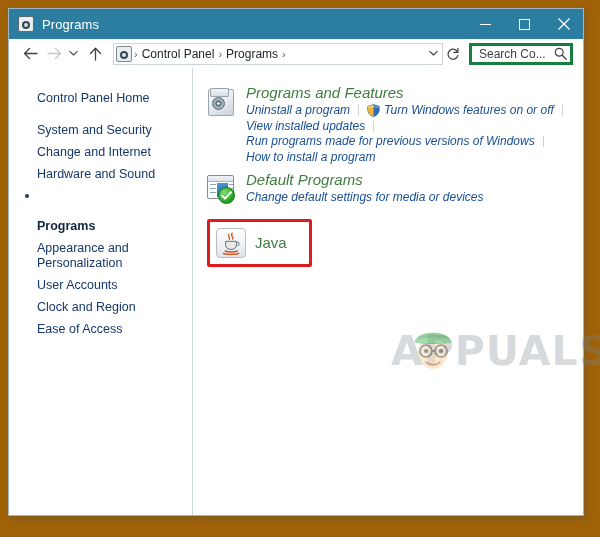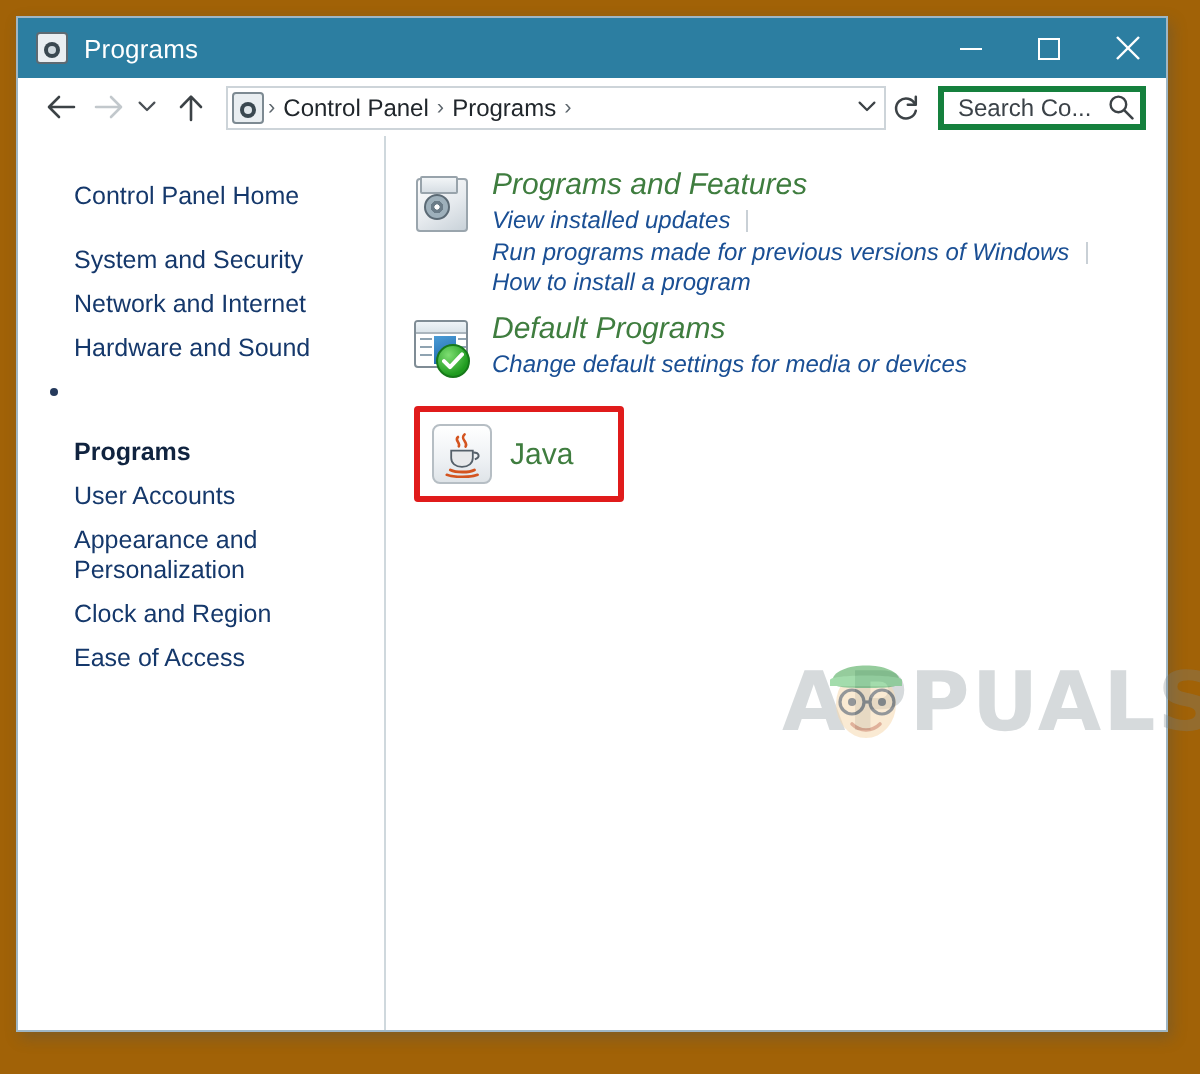--- a/index.html
+++ b/index.html
@@ -527,43 +527,57 @@
           </svg>
         </span>
       </div>
     </div>
 
     <div class="content">
 
       <div class="sidebar">
         <div class="side-item home">Control Panel Home</div>
         <div class="side-item">System and Security</div>
-        <div class="side-item">Network and Internet</div>
+        <div class="side-item">Change and Internet</div>
         <div class="side-item">Hardware and Sound</div>
         <div class="side-item current">
           <span class="side-bullet"></span>
           <span>Programs</span>
         </div>
-        <div class="side-item">User Accounts</div>
         <div class="side-item">Appearance and
 Personalization</div>
+        <div class="side-item">User Accounts</div>
         <div class="side-item">Clock and Region</div>
         <div class="side-item">Ease of Access</div>
       </div>
 
       <div class="main">
 
         
         <div class="section">
           <div class="sec-icon">
             <div class="icon-progfeat"></div>
           </div>
           <div class="sec-body">
             <div class="sec-title">Programs and Features</div>
             <div class="sec-links">
+              <div class="link-row">
+                <span class="lnk">Uninstall a program</span>
+                <span class="vsep"></span>
+                <span class="shield">
+                  <svg width="13" height="13" viewBox="0 0 13 13">
+                    <path d="M6.5 0.6 L12.2 2.3 V6 C12.2 9.4 9.6 11.7 6.5 12.6 C3.4 11.7 0.8 9.4 0.8 6 V2.3 Z" fill="#2f6fb5" stroke="#1c4e86" stroke-width="0.6"></path>
+                    <path d="M6.5 0.8 L6.5 12.4 C3.5 11.6 1 9.3 1 6 V2.4 Z" fill="#f2b33d"></path>
+                    <path d="M6.5 0.8 L1 2.4 V4 H6.5 Z" fill="#f7cf72"></path>
+                    <path d="M6.5 0.8 L12 2.4 V4 H6.5 Z" fill="#5d93cd"></path>
+                  </svg>
+                </span>
+                <span class="lnk">Turn Windows features on or off</span>
+                <span class="vsep"></span>
+              </div>
               <div class="link-row">
                 <span class="lnk">View installed updates</span>
                 <span class="vsep"></span>
               </div>
               <div class="link-row">
                 <span class="lnk">Run programs made for previous versions of Windows</span>
                 <span class="vsep"></span>
               </div>
               <div class="link-row">
                 <span class="lnk">How to install a program</span>

